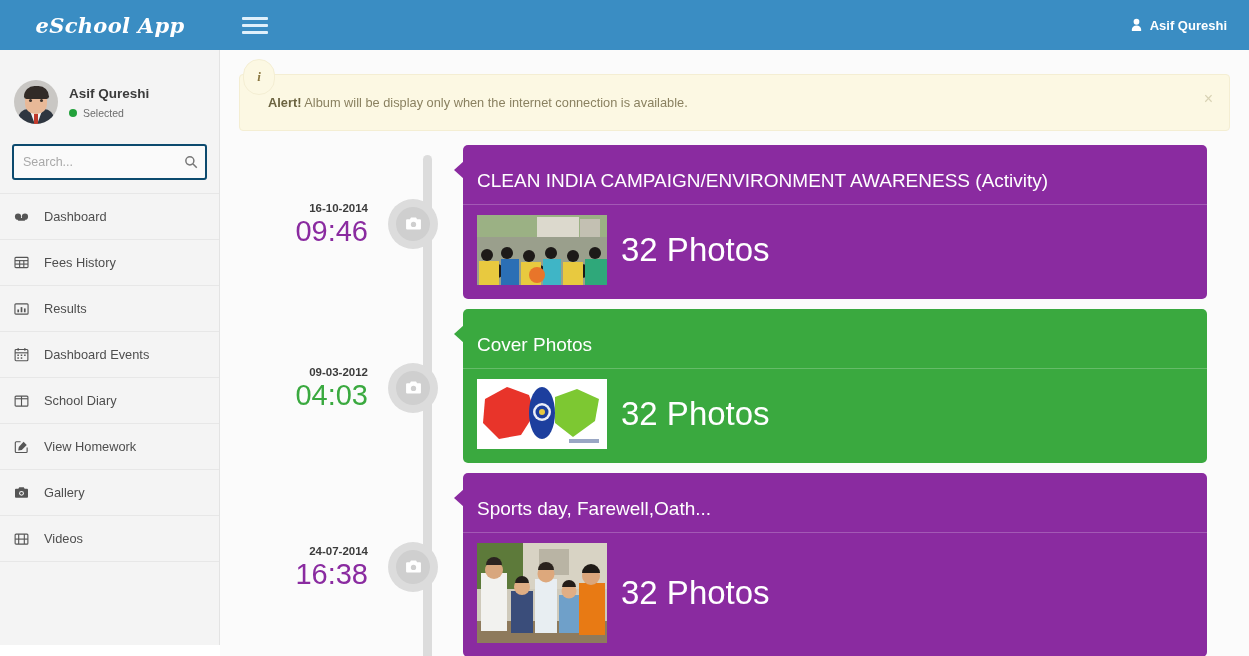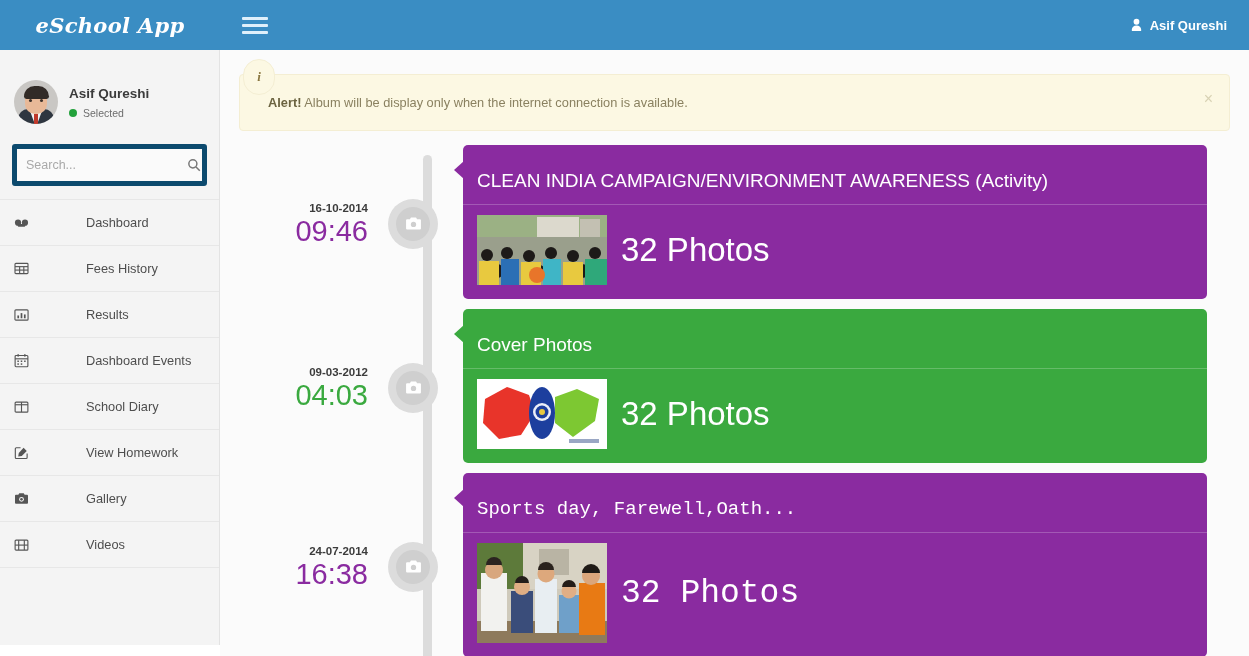--- a/index.html
+++ b/index.html
@@ -75,42 +75,42 @@
     margin-top: 5px; font-size: 10.5px; color: #6d6d6d;
     display: flex; align-items: center;
   }
   .status-dot {
     width: 8px; height: 8px; border-radius: 50%;
     background: #22a13b; margin-right: 6px;
   }
   .search-wrap { padding: 6px 12px 0 12px; }
   .search-box {
     height: 31px; background: #fafafa;
-    border: 5px solid #0c4a6e; border-radius: 3px;
+    border: 2px solid #0c4a6e; border-radius: 3px;
     display: flex; align-items: center; padding: 16px 9px;
   }
   .search-input {
     border: none; outline: none; background: transparent;
     flex: 1; font-size: 12.5px; color: #9a9a9a;
     font-family: "Liberation Sans", sans-serif;
   }
   .search-input::placeholder { color: #a9a9a9; }
   .search-icon { color: #777; display: flex; }
 
   .nav { margin-top: 13px; border-top: 1px solid #e7e7e7; }
   .nav-item {
     height: 46px; display: flex; align-items: center;
     padding-left: 14px; border-bottom: 1px solid #e7e7e7;
     cursor: pointer; background: #f4f4f4;
   }
   .nav-icon {
     width: 20px; display: flex; align-items: center; justify-content: flex-start;
     color: #555; margin-right: 10px;
   }
-  .nav-label { font-size: 12.8px; color: #4e4e4e; margin-left: 42px; }
+  .nav-label { font-size: 12.8px; color: #4e4e4e; }
 
   
   .header {
     position: absolute; left: 220px; top: 0;
     width: 1029px; height: 50px; background: #3a8dc3;
     display: flex; align-items: center; justify-content: space-between;
   }
   .hamburger {
     margin-left: 22px; width: 26px; cursor: pointer;
     display: flex; flex-direction: column; gap: 4px;
@@ -475,21 +475,21 @@
         <div class="tl-marker">
           <div class="tl-dot">
             <div class="tl-dot-inner">
               <svg width="17" height="15" viewBox="0 0 16 14" fill="currentColor">
                 <path d="M5.6 1.4h4.8l1 1.6H14a1 1 0 0 1 1 1v7.6a1 1 0 0 1-1 1H2a1 1 0 0 1-1-1V4a1 1 0 0 1 1-1h2.6z"></path>
                 <circle cx="8" cy="7.9" r="2.5" fill="#cfcfcf"></circle>
               </svg>
             </div>
           </div>
         </div>
-        <div class="tl-card" id="c2" style="background: rgb(138, 43, 160); color: rgb(138, 43, 160); font-family: Liberation Mono, monospace;">
+        <div class="tl-card" id="c2" style="background: rgb(138, 43, 160); color: rgb(138, 43, 160);">
           <div class="tl-card-title" style="color: rgb(255, 255, 255);">Sports day, Farewell,Oath...</div>
           <div class="tl-card-body">
             <div class="thumb">
               <svg viewBox="0 0 130 100" preserveAspectRatio="none">
                 <rect width="130" height="100" fill="#cfcabb"></rect>
                 <rect x="0" y="0" width="46" height="46" fill="#5d7a3a"></rect>
                 <rect x="46" y="0" width="84" height="46" fill="#d8d3c4"></rect>
                 <rect x="62" y="6" width="30" height="26" fill="#b9b4a4"></rect>
                 <rect x="0" y="78" width="130" height="22" fill="#8e7a5c"></rect>
                 <g>

